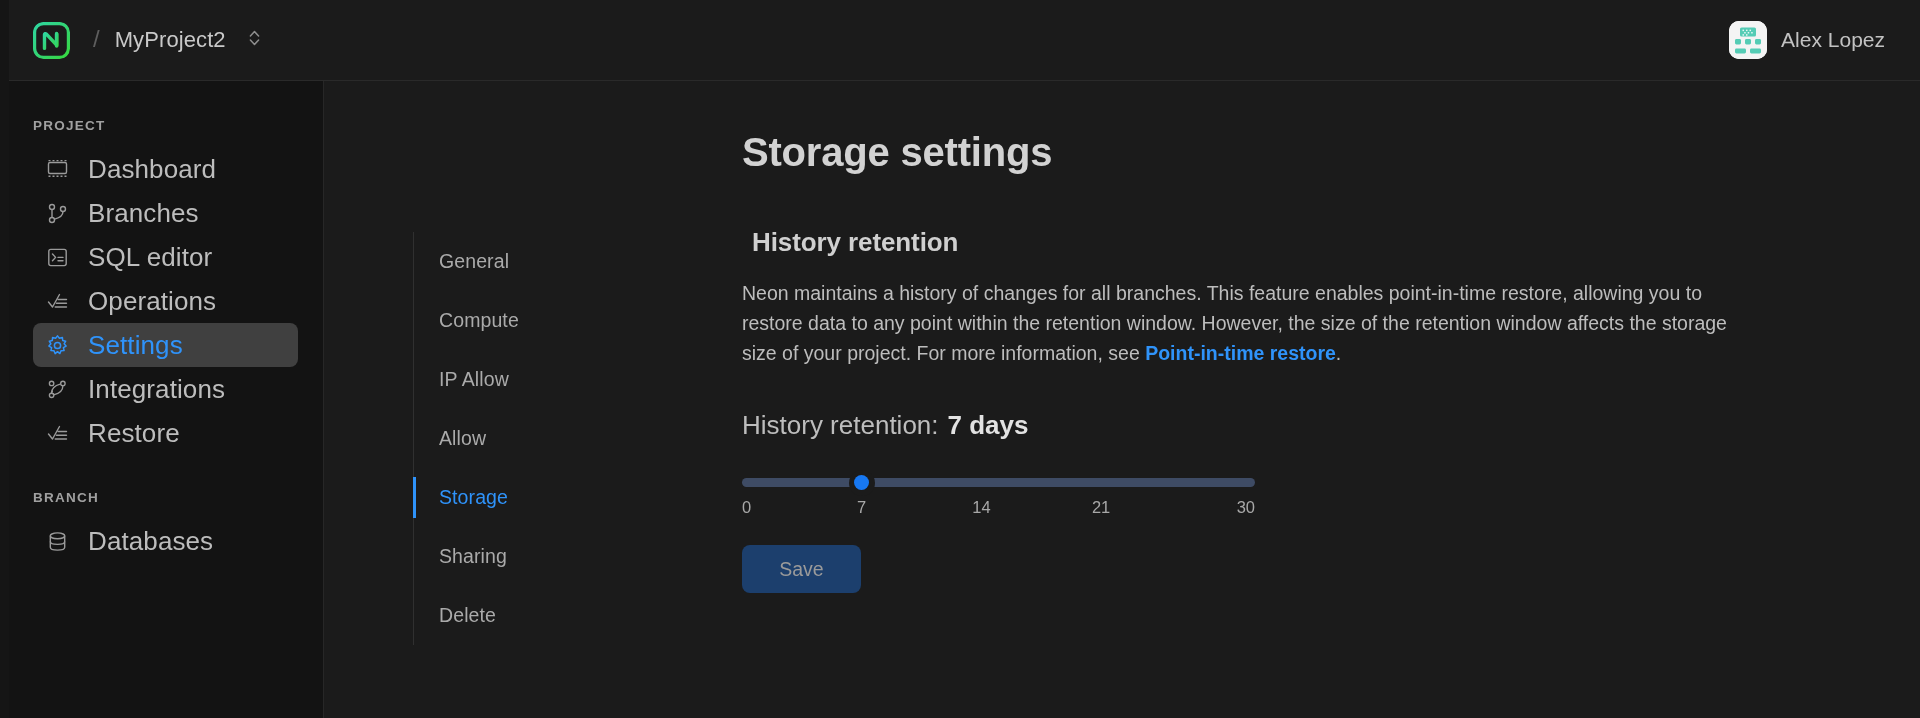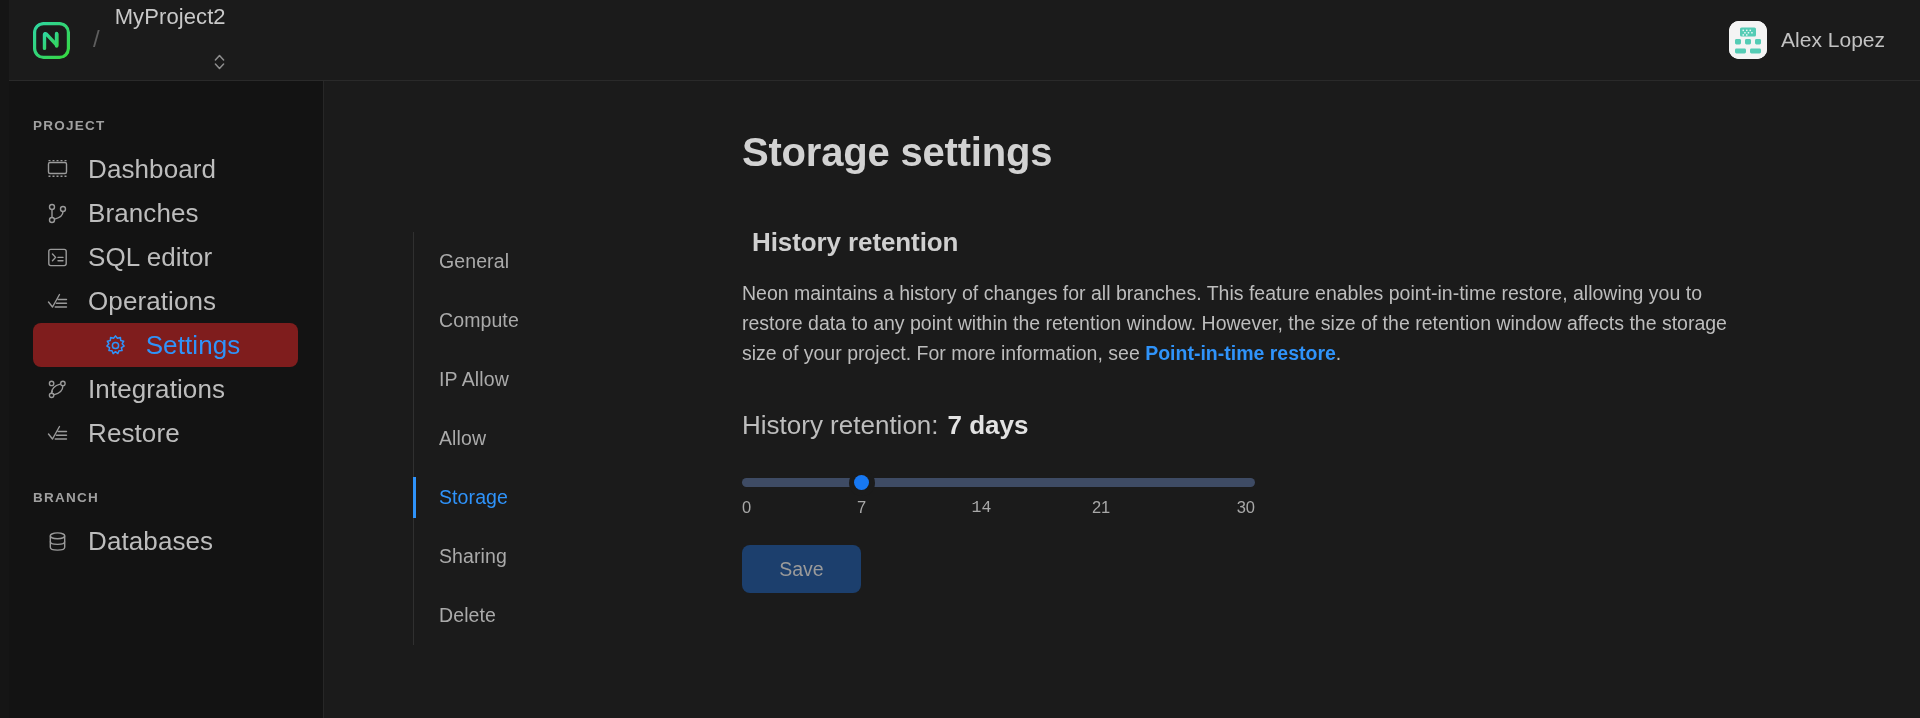--- a/index.html
+++ b/index.html
@@ -63,24 +63,23 @@
   .slash {
     color: #5e5e5e;
     font-size: 24px;
     font-weight: 300;
     margin: 0 15px 0 23px;
     transform: translateY(-1px);
   }
 
   .project-selector {
     display: flex;
-    align-items: flex-end;
+    align-items: center;
     gap: 22px;
     cursor: pointer;
-    flex-direction: column;
   }
 
   .project-name {
     font-size: 22px;
     color: #c9c9c9;
     letter-spacing: .1px;
   }
 
   .selector-icon {
     display: block;
@@ -159,23 +158,22 @@
   .side-item .ico svg { display: block; }
 
   .side-item .lbl {
     font-size: 26px;
     line-height: 1;
     letter-spacing: .1px;
     white-space: nowrap;
   }
 
   .side-item.active {
-    background: #7f1d1d;
+    background: #404040;
     color: #2f93fa;
-    justify-content: center;
   }
 
   
   .subnav {
     position: absolute;
     left: 413px;
     top: 232px;
     width: 200px;
     border-left: 1px solid #303030;
     z-index: 3;
@@ -538,21 +536,21 @@
       <span>History retention:</span><span class="val">7 days</span>
     </div>
 
     <div class="slider-wrap">
       <div class="slider-track" style="background: rgb(62, 75, 100);">
         <div class="slider-thumb" id="slider-thumb" style="left: 23.3333%;"></div>
       </div>
       <div class="slider-ticks" id="slider-ticks">
           <span class="tick" style="left: 0%; transform: translateX(0px);">0</span>
           <span class="tick" style="left: 23.3333%;">7</span>
-          <span class="tick" style="left: 46.6667%; font-family: Liberation Mono, monospace;">14</span>
+          <span class="tick" style="left: 46.6667%;">14</span>
           <span class="tick" style="left: 70%;">21</span>
           <span class="tick" style="left: 100%; transform: translateX(-100%);">30</span>
         </div>
     </div>
 
     <button class="save-btn">Save</button>
   </main>
 
 </div>
 

